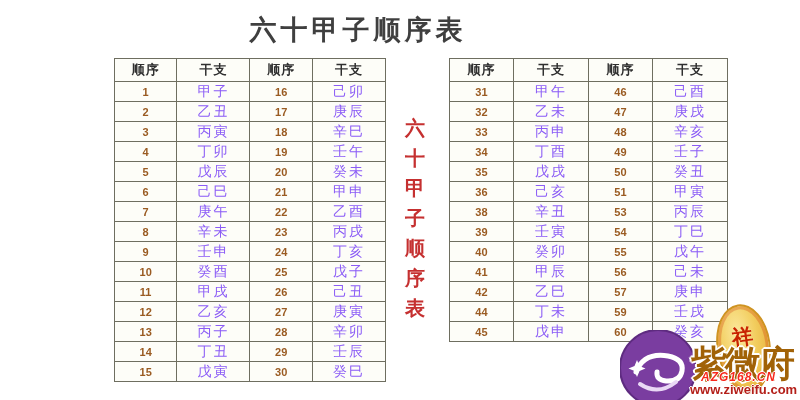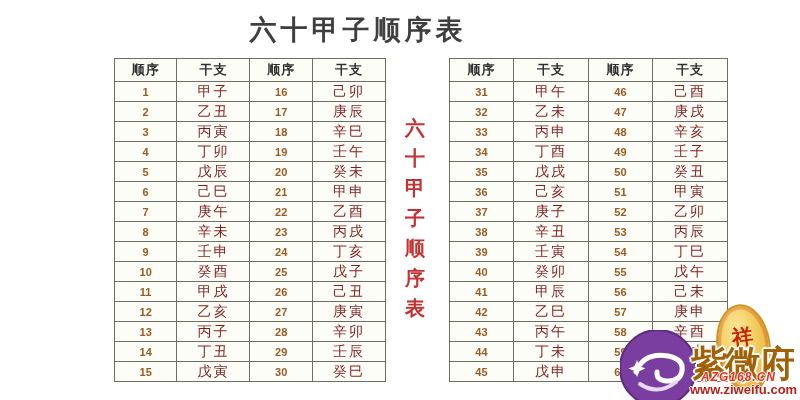--- a/index.html
+++ b/index.html
@@ -18,21 +18,21 @@
     background:#fdfdf8;
   }
   table.jiazi th,table.jiazi td{
     border:1px solid #6e6e60;text-align:center;vertical-align:middle;
     padding:0;overflow:hidden;white-space:nowrap;
   }
   table.jiazi thead tr{height:23px;}
   table.jiazi tbody tr{height:20px;}
   table.jiazi th{font-size:13px;font-weight:bold;color:#2f2f2f;letter-spacing:1px;}
   table.jiazi td.num{font-size:11px;font-weight:bold;color:#9a5b22;}
-  table.jiazi td.gz{font-size:14px;color:#7f1d1d;letter-spacing:2px;}
+  table.jiazi td.gz{font-size:14px;color:#8b5cf6;letter-spacing:2px;}
   #table-left{left:114px;top:58px;width:272px;}
   #table-right{left:449px;top:58px;width:279px;}
   col.c-order{width:23%;}
   col.c-ganzhi{width:27%;}
   .vertical-title{
     position:absolute;left:399px;top:118px;width:32px;
     text-align:center;color:#c53030;font-weight:bold;font-size:20px;
     line-height:20px;
   }
   .vertical-title div{margin-bottom:10px;}
@@ -239,26 +239,20 @@
         <td class="num">50</td>
         <td class="gz">癸丑</td>
       </tr>
       <tr>
         <td class="num">36</td>
         <td class="gz">己亥</td>
         <td class="num">51</td>
         <td class="gz">甲寅</td>
       </tr>
       <tr>
-        <td class="num">37</td>
-        <td class="gz">庚子</td>
-        <td class="num">52</td>
-        <td class="gz">乙卯</td>
-      </tr>
-      <tr>
         <td class="num">38</td>
         <td class="gz">辛丑</td>
         <td class="num">53</td>
         <td class="gz">丙辰</td>
       </tr>
       <tr>
         <td class="num">39</td>
         <td class="gz">壬寅</td>
         <td class="num">54</td>
         <td class="gz">丁巳</td>
@@ -273,26 +267,20 @@
         <td class="num">41</td>
         <td class="gz">甲辰</td>
         <td class="num">56</td>
         <td class="gz">己未</td>
       </tr>
       <tr>
         <td class="num">42</td>
         <td class="gz">乙巳</td>
         <td class="num">57</td>
         <td class="gz">庚申</td>
-      </tr>
-      <tr>
-        <td class="num">43</td>
-        <td class="gz">丙午</td>
-        <td class="num">58</td>
-        <td class="gz">辛酉</td>
       </tr>
       <tr>
         <td class="num">44</td>
         <td class="gz">丁未</td>
         <td class="num">59</td>
         <td class="gz">壬戌</td>
       </tr>
       <tr>
         <td class="num">45</td>
         <td class="gz">戊申</td>

